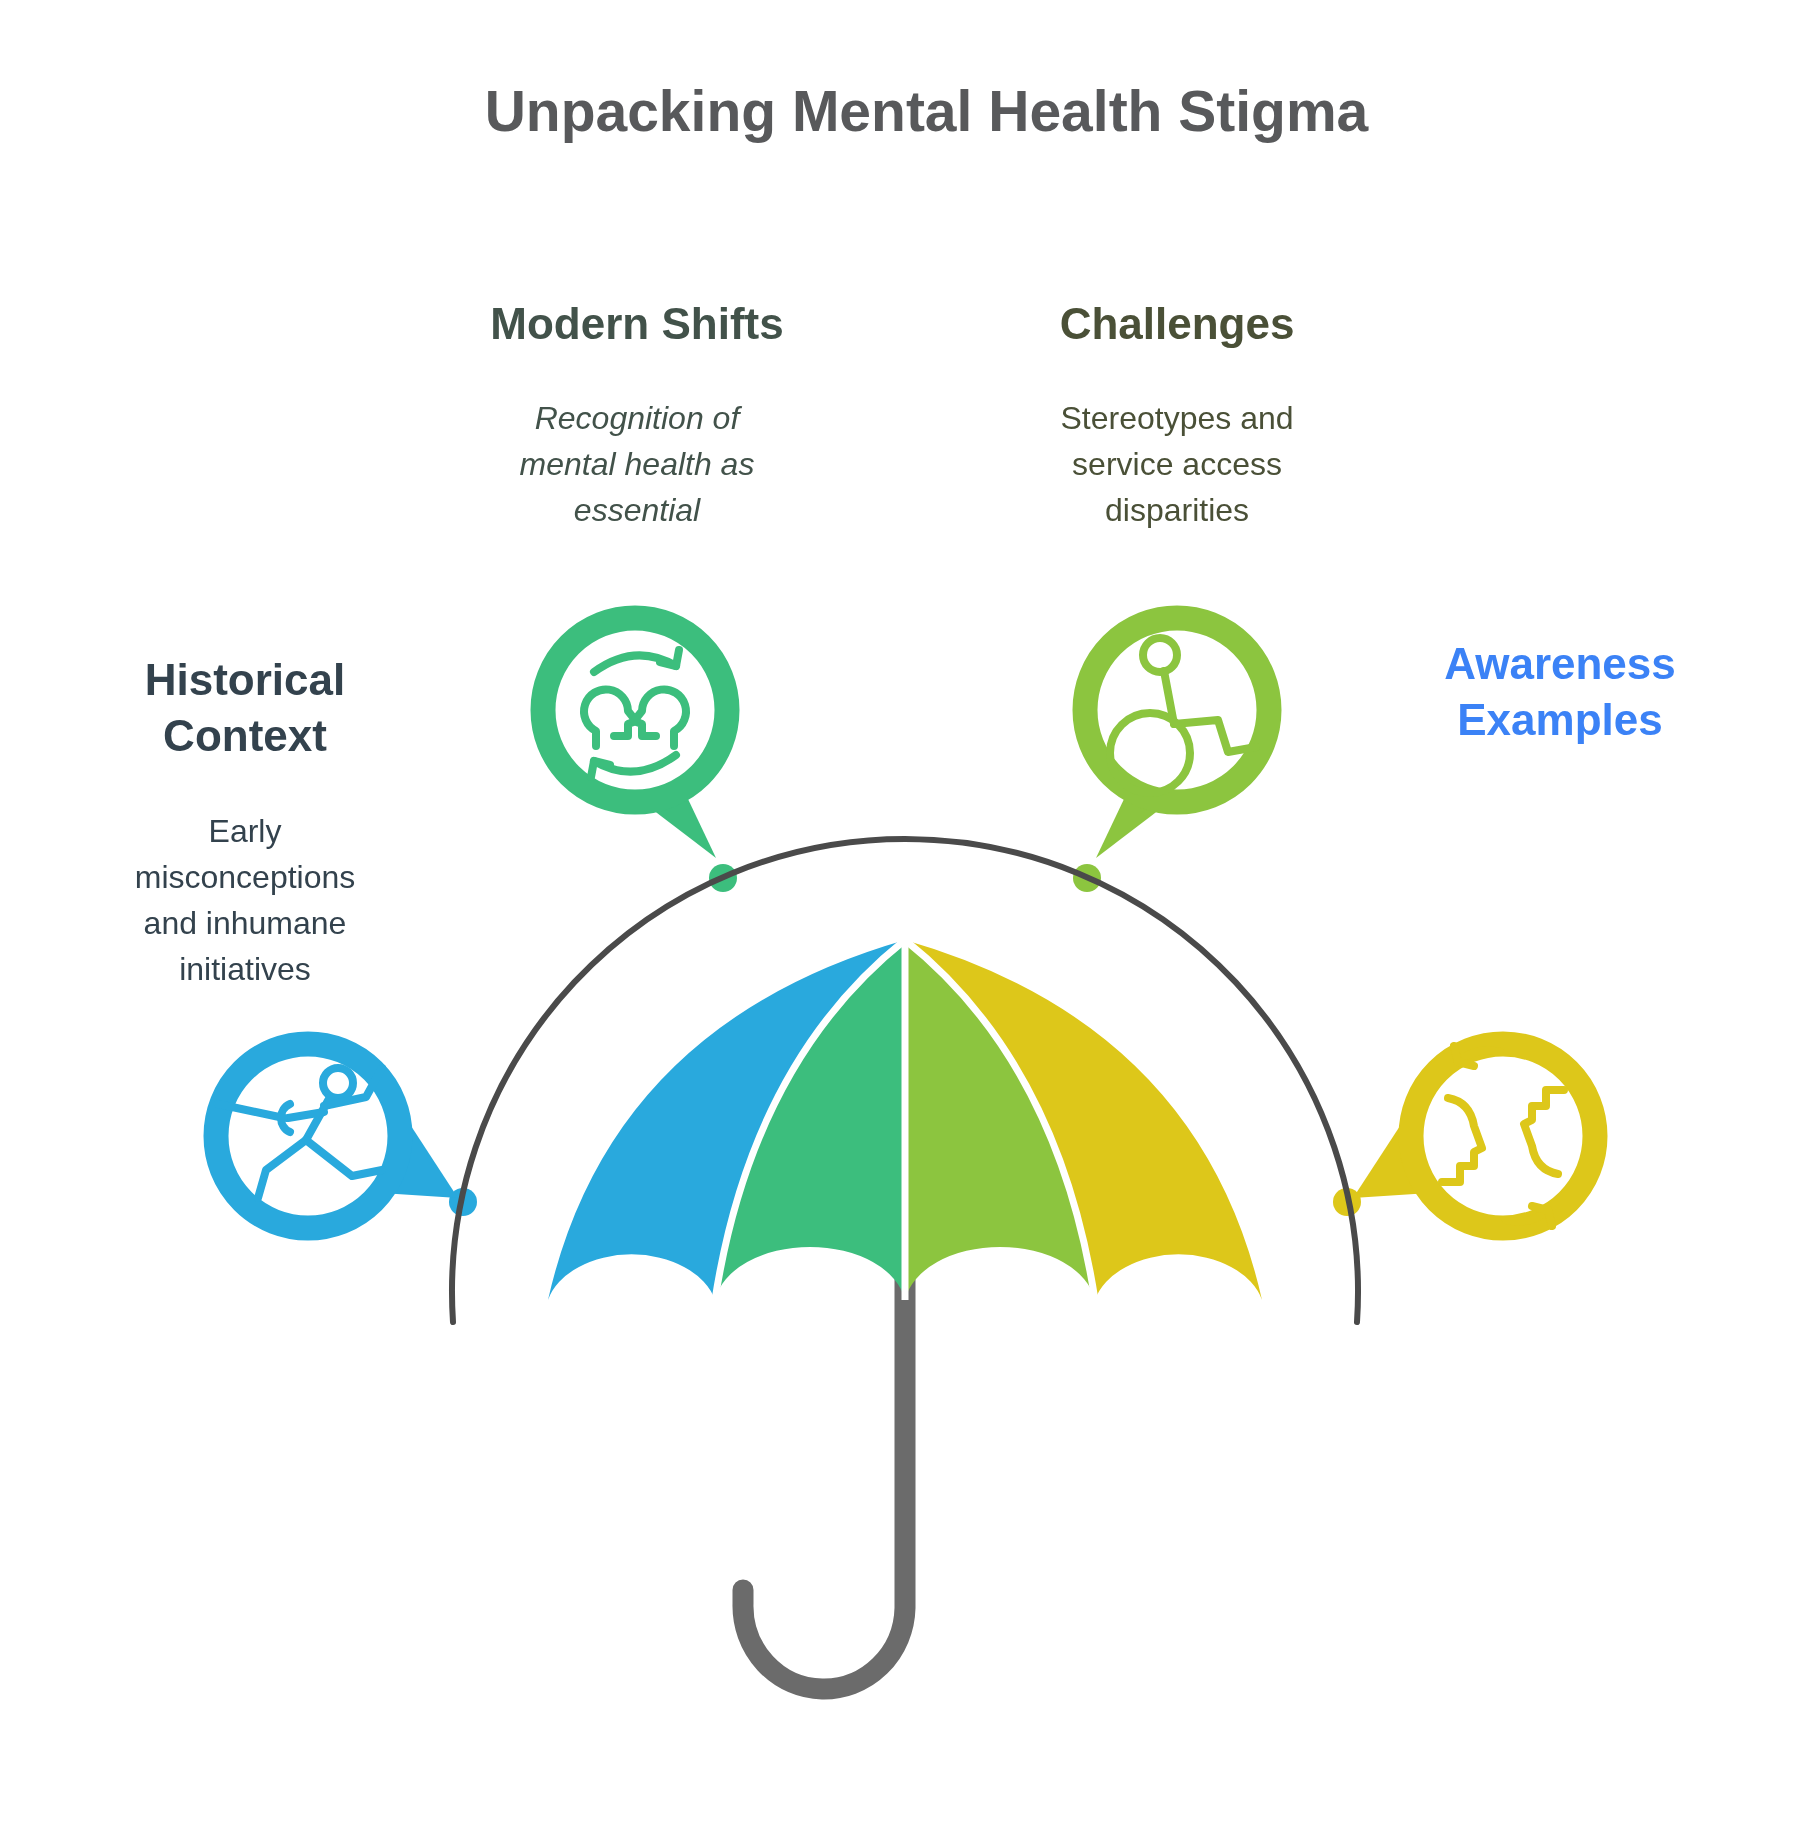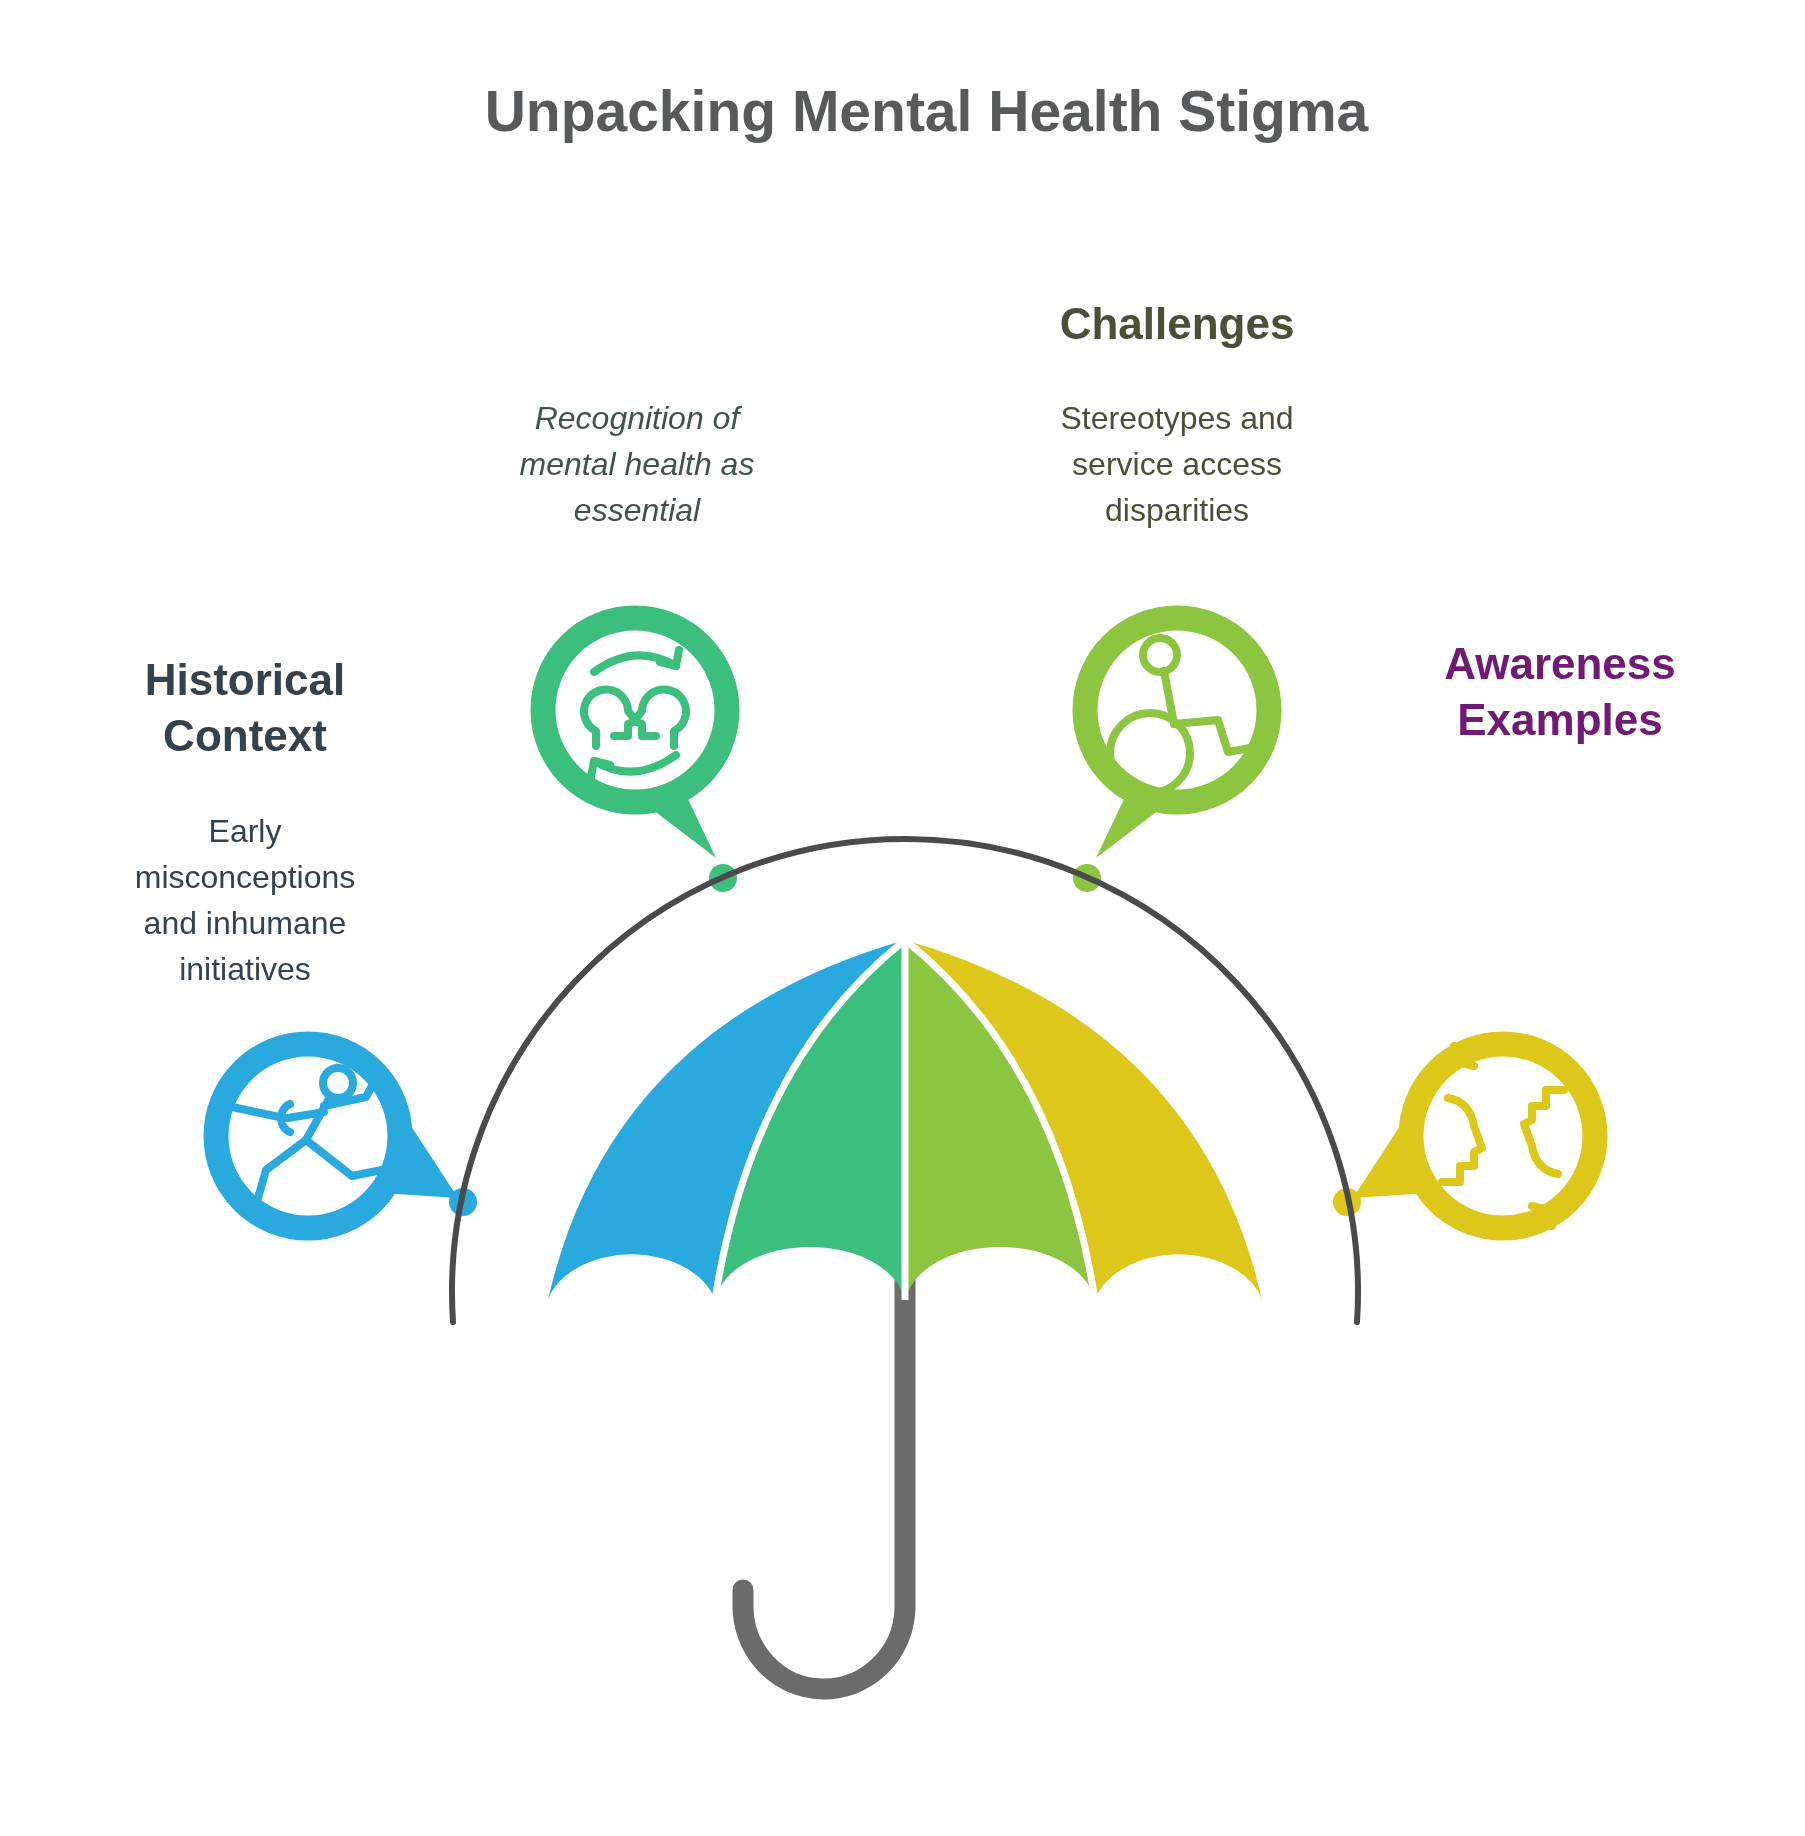--- a/index.html
+++ b/index.html
@@ -7,21 +7,21 @@
        font-family:"Liberation Sans","DejaVu Sans",sans-serif;}
   .stage{position:absolute;inset:0;}
   svg.art{position:absolute;left:0;top:0;}
   .title{position:absolute;left:0;top:78px;width:1805px;text-align:center;
          font-size:57px;font-weight:bold;color:#58595b;letter-spacing:0px;padding-left:24px;}
   .sec-head{position:absolute;text-align:center;font-weight:bold;font-size:44px;line-height:1.28;}
   .sec-body{position:absolute;text-align:center;font-size:32px;line-height:1.44;}
   .c-hist{color:#33424d;}
   .c-mod{color:#42524a;}
   .c-chal{color:#4a5037;}
-  .c-aware{color:#701a75;}
+  .c-aware{color:#3b82f6;}
   
   #head-modern{left:457px;top:296px;width:360px;}
   #head-challenges{left:997px;top:296px;width:360px;}
   #head-historical{left:80px;top:652px;width:330px;}
   #head-awareness{left:1390px;top:636px;width:340px;}
   
   #body-modern{left:502px;top:395px;width:270px;font-style:italic;}
   #body-challenges{left:1032px;top:395px;width:290px;}
   #body-historical{left:111px;top:808px;width:268px;}
   #body-awareness{left:1405px;top:808px;width:310px;}
@@ -116,20 +116,21 @@
         <path d="M 1458 1062 L 1454 1046 M 1458 1062 L 1474 1066"></path>
 
         <path d="M 1506 1220 Q 1530 1226 1548 1210"></path>
         <path d="M 1548 1210 L 1552 1226 M 1548 1210 L 1532 1206"></path>
       </g>
     </g>
   </svg>
 
   <div class="title">Unpacking Mental Health Stigma</div>
 
+  <div id="head-modern" class="sec-head c-mod">Modern Shifts</div>
   <div id="body-modern" class="sec-body c-mod">Recognition of mental health as essential</div>
 
   <div id="head-challenges" class="sec-head c-chal">Challenges</div>
   <div id="body-challenges" class="sec-body c-chal">Stereotypes and service access disparities</div>
 
   <div id="head-historical" class="sec-head c-hist">Historical Context</div>
   <div id="body-historical" class="sec-body c-hist">Early misconceptions and inhumane initiatives</div>
 
   <div id="head-awareness" class="sec-head c-aware">Awareness Examples</div>
 </div>

